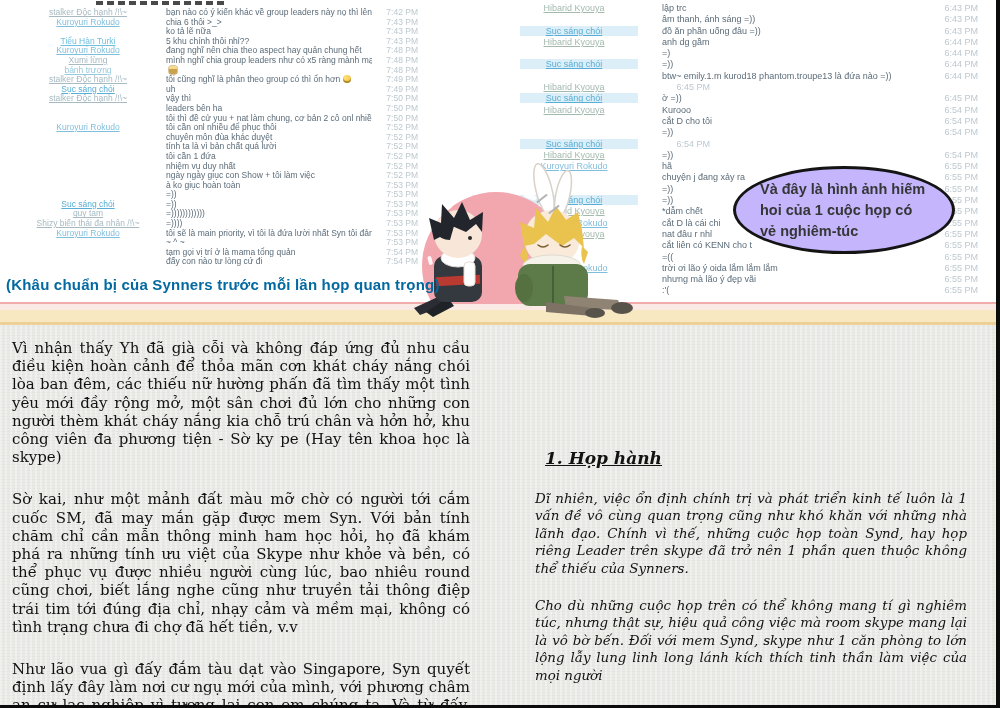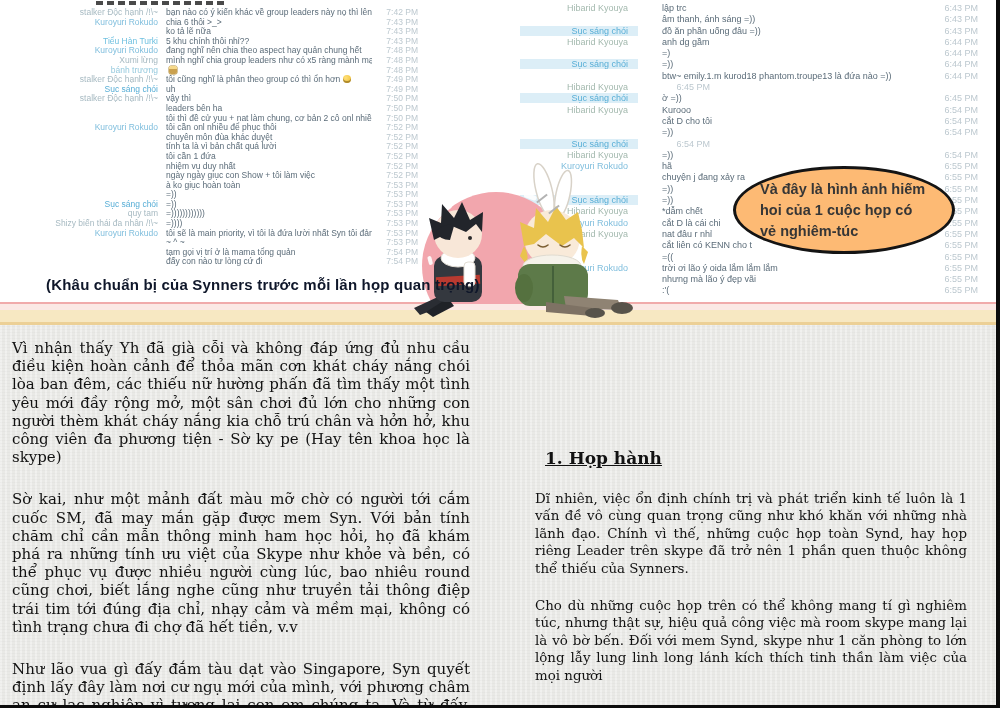--- a/index.html
+++ b/index.html
@@ -8,21 +8,21 @@
     position:relative; width:1000px; height:708px; overflow:hidden;
     background:#ffffff; font-family:"Liberation Sans", sans-serif;
   }
   
   .edge-right { position:absolute; right:0; top:0; width:4px; height:100%; background:#0c0c0c; z-index:50; }
   .edge-bottom { position:absolute; left:0; bottom:0; width:100%; height:3px; background:#0c0c0c; z-index:50; }
 
   
   .chat { position:absolute; z-index:2; }
   .chat .row { display:flex; align-items:baseline; }
-  .chat .nm { text-align:right; white-space:nowrap; overflow:hidden; }
+  .chat .nm { text-align:center; white-space:nowrap; overflow:hidden;text-decoration:underline; }
   .chat .ms { flex:1; white-space:nowrap; overflow:hidden; color:#5b6c79; }
   .chat .ms i { font-style:normal; }
   .chat .tm { text-align:right; color:#bcc8cf; white-space:nowrap; }
   .chat-left  { left:18px; top:1px; width:400px; font-size:8.5px; }
   .chat-left  .row { height:9.6px; }
   .chat-left  .nm { width:148px; padding-right:8px; }
   .chat-left  .tm { width:46px; }
   .chat-right { left:520px; top:3px; width:458px; font-size:9px; }
   .chat-right .row { height:11.3px;gap:24px; }
   .chat-right .nm { width:118px; padding-right:10px; }
@@ -34,47 +34,47 @@
   .emoji-dot.show { display:inline-block; width:8px; height:8px; border-radius:50%;
     vertical-align:-1px; margin-left:3px; }
   .emoji-dot.cool { background:radial-gradient(circle at 35% 35%, #ffe07a, #eebc2e);
     box-shadow:inset 0 -2px 0 rgba(90,60,0,.45); }
   .emoji-dot.cake { border-radius:2px; background:linear-gradient(#f6d98a 40%, #caa14f 40%);
     box-shadow:0 0 0 .5px #b08c3c; }
 
   
   .bubble {
     position:absolute; left:733px; top:166px; width:222px; height:88px; z-index:10;
-    background:#fdba74; border:3px solid #141414; border-radius:50%;
+    background:#c4b5fd; border:3px solid #141414; border-radius:50%;
     display:flex; align-items:center; padding:0 20px 0 24px;
     font-size:14.5px; line-height:21px; font-weight:600; color:#363636;
   }
   .tick { position:absolute; width:2px; height:13px; background:#b3b3b3; z-index:9; }
   .tick1 { left:541px; top:192px; transform:rotate(52deg); }
   .tick2 { left:553px; top:203px; transform:rotate(52deg); }
 
   
   .caption { position:absolute; left:6px; top:276px; z-index:6;
-    font-weight:bold; font-size:15px; color:#0f172a; letter-spacing:.2px;margin-left:40px; }
+    font-weight:bold; font-size:15px; color:#0369a1; letter-spacing:.2px; }
 
   
   .floor { position:absolute; left:0; top:302px; width:100%; height:23px; z-index:1;
     background:linear-gradient(#f0abab 0 2px, #fbe9e5 2px 8px, #f7e8c2 8px 20px, #ecd096 20px 23px); }
 
   
   .paper { position:absolute; left:0; top:325px; width:100%; height:383px; background:#e9e9e6; z-index:0; }
   .paper::after { content:""; position:absolute; inset:0;
     background:repeating-linear-gradient(0deg, rgba(0,0,0,.018) 0 1px, transparent 1px 3px),
                repeating-linear-gradient(90deg, rgba(255,255,255,.35) 0 2px, transparent 2px 5px); }
 
   .col { position:absolute; z-index:4; color:#121212; text-align:justify;
     font-family:"DejaVu Serif", serif; }
   .col-left { left:12px; top:339px; width:458px; font-size:15px; line-height:18.2px; }
   .col-left p { margin-bottom:24px; }
-  .col-right { left:535px; top:450px; width:432px; font-size:13.4px; line-height:17.6px; }
+  .col-right { left:535px; top:450px; width:432px; font-size:13.4px; line-height:17.6px;font-style:italic; }
   .col-right h2 { font-size:17px; font-weight:bold; text-decoration:underline;
     margin:0 0 22px 10px; text-align:left; }
   .col-right p { margin-bottom:19px; }
 
   
   .art { position:absolute; left:396px; top:128px; z-index:3; }
 </style>
 </head>
 <body>
 

